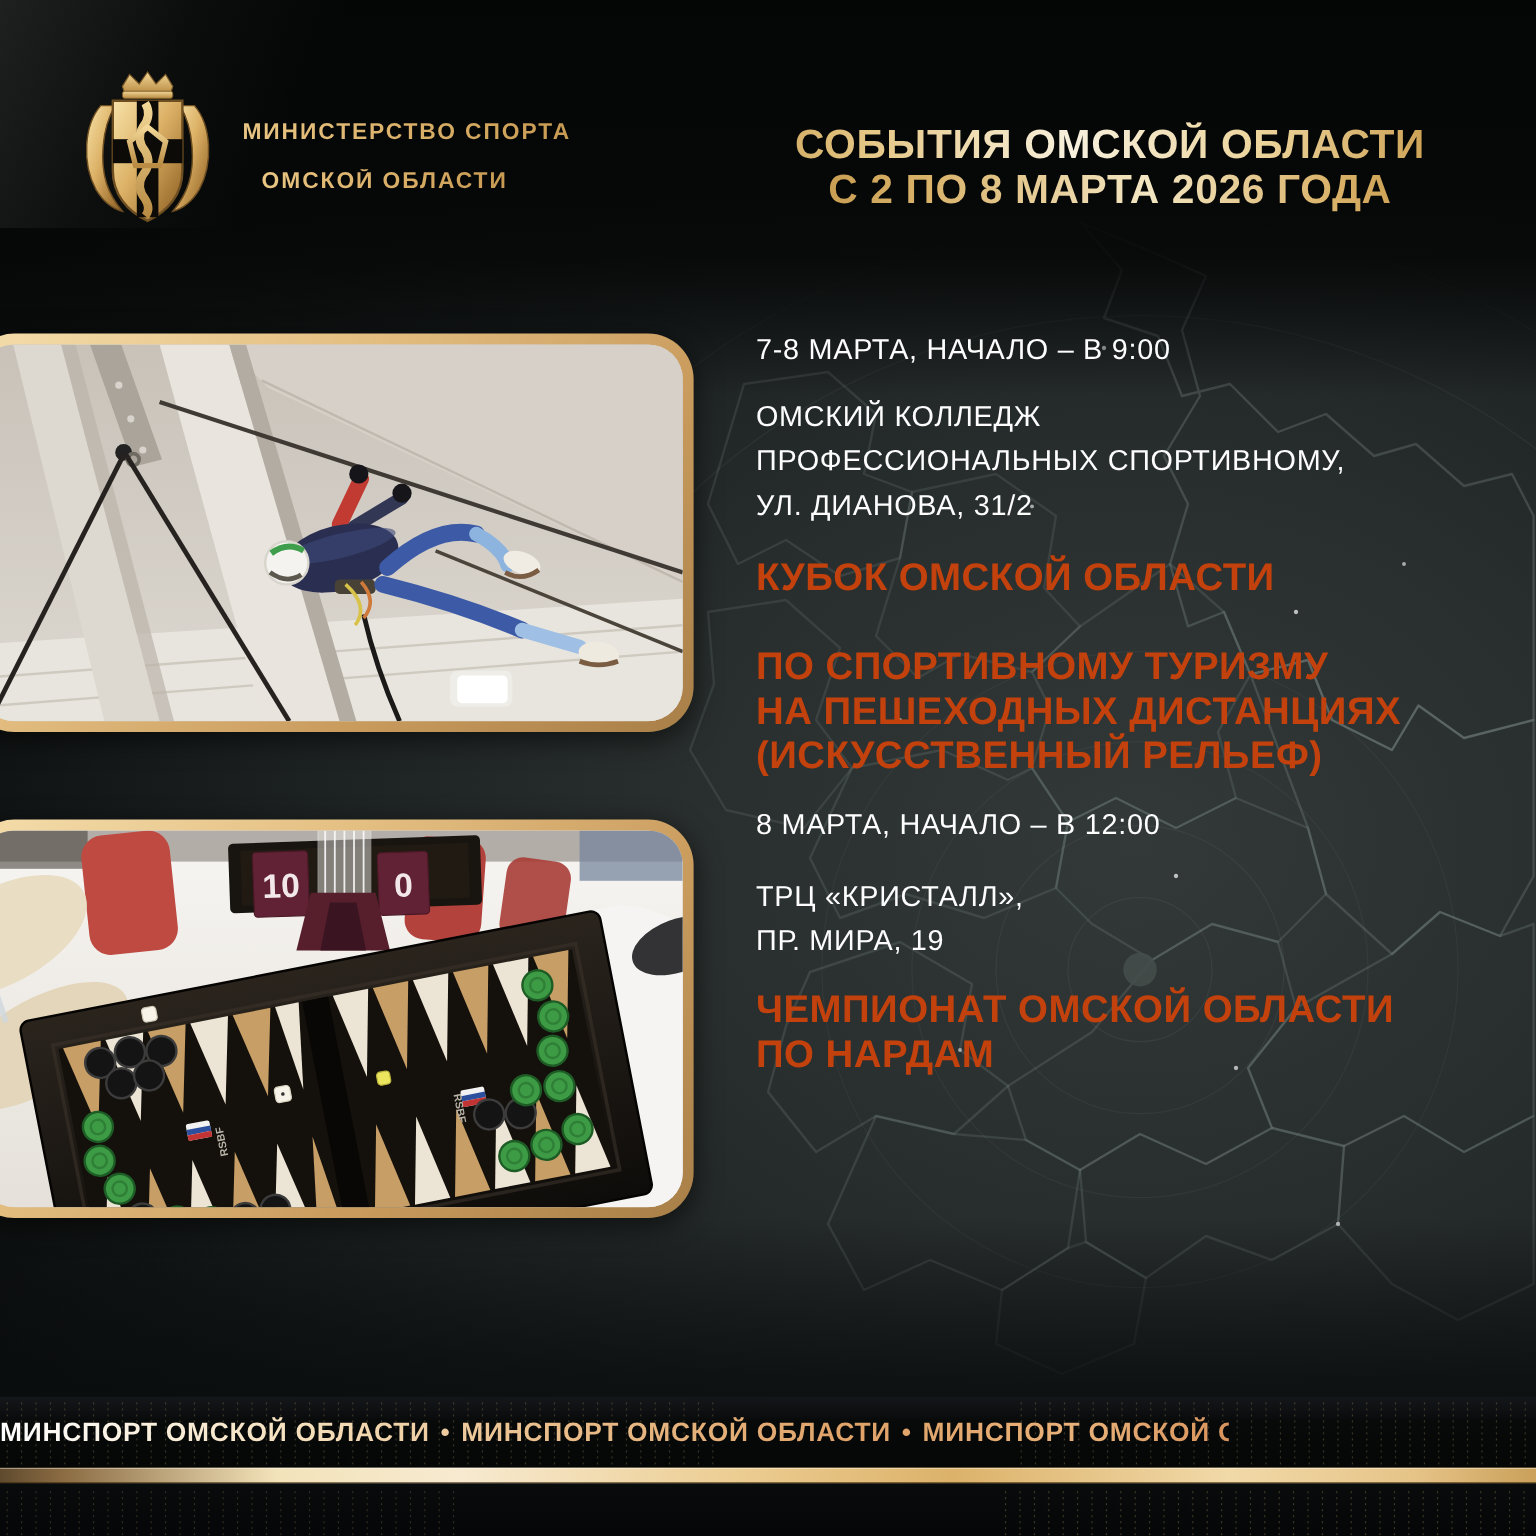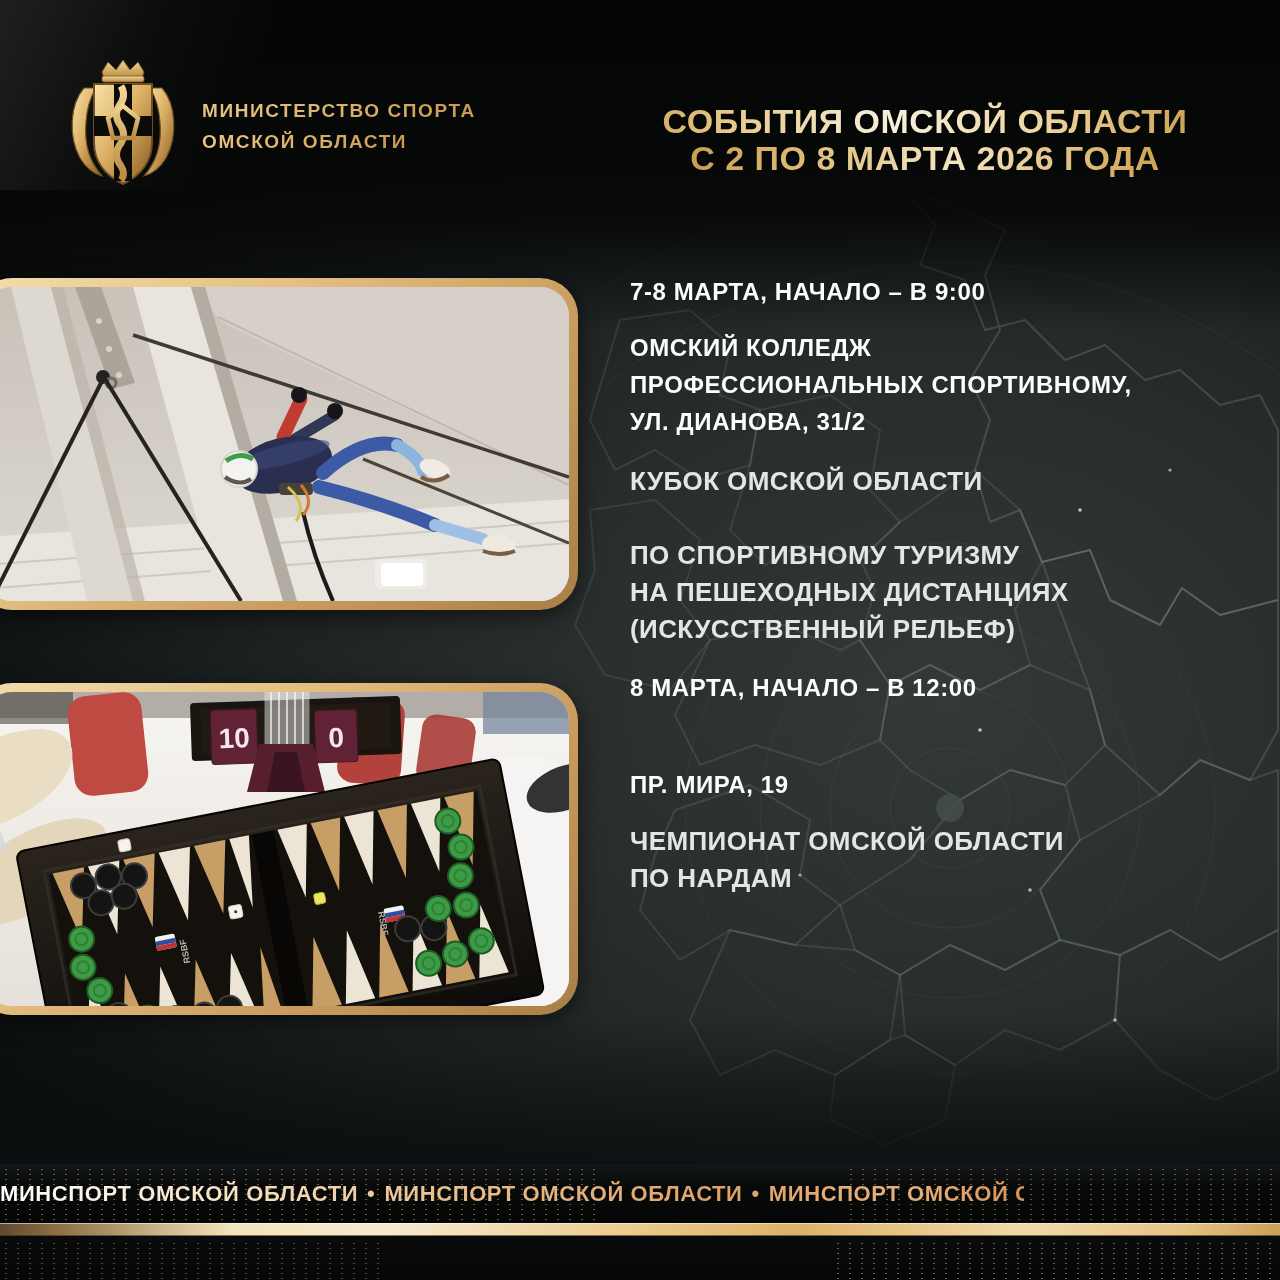--- a/index.html
+++ b/index.html
@@ -14,41 +14,41 @@
     background:linear-gradient(0deg,#050607 0%,#0a0d0d 55px,rgba(10,13,13,.75) 135px,rgba(10,13,13,0) 265px);}
   .corner-sheen{position:absolute;left:0;top:0;width:460px;height:190px;
     background:linear-gradient(118deg,rgba(82,86,86,.34) 0%,rgba(48,51,51,.16) 30%,rgba(0,0,0,0) 52%);}
   svg.map{position:absolute;left:560px;top:170px;width:720px;height:1000px;}
   
   .logo{position:absolute;left:64px;top:58px;width:118px;height:134px;}
   .ministry-line{position:absolute;left:202px;white-space:nowrap;font-weight:700;
     font-size:19px;letter-spacing:1.6px;
     background:linear-gradient(90deg,#e9c684 0%,#d9ae67 55%,#c79a52 100%);
     -webkit-background-clip:text;background-clip:text;color:transparent;}
-  .m1{top:100px;} .m2{top:131px;}
+  .m1{top:100px;} .m2{top:141px;margin-left:16px;}
   .title-line{position:absolute;left:615px;width:620px;text-align:center;white-space:nowrap;
     font-weight:700;font-size:34px;letter-spacing:.5px;
     -webkit-background-clip:text;background-clip:text;color:transparent;}
   .title1{top:102px;background:linear-gradient(90deg,#c9a055 0%,#e6c887 18%,#f7f0dd 45%,#ecd49c 70%,#c3923f 100%);
     -webkit-background-clip:text;background-clip:text;}
   .title2{top:139px;background:linear-gradient(90deg,#b98c3f 0%,#d9b269 25%,#f3e6c2 55%,#d9b269 80%,#bd8c3c 100%);
     -webkit-background-clip:text;background-clip:text;}
   
   .photo-frame{position:absolute;left:-26px;width:604px;height:332px;border-radius:38px;
     padding:9px;box-sizing:border-box;
     background:linear-gradient(135deg,#f4ddab 0%,#e4bf82 35%,#c89a5c 70%,#a87f48 100%);
     box-shadow:0 6px 22px rgba(0,0,0,.55);}
   .pf1{top:278px;} .pf2{top:683px;}
   .photo{width:100%;height:100%;border-radius:29px;overflow:hidden;position:relative;background:#d8d3cb;}
   .photo svg{display:block;width:100%;height:100%;}
   
   .t-light{position:absolute;left:630px;white-space:nowrap;color:#fdfdfd;
-    font-size:24px;font-weight:700;letter-spacing:.6px;line-height:30px;}
-  .t-bold{position:absolute;left:630px;white-space:nowrap;color:#e5e5e5;
-    font-size:26px;font-weight:700;letter-spacing:.4px;line-height:32px;}
+    font-size:24px;font-weight:400;letter-spacing:.6px;line-height:30px;}
+  .t-bold{position:absolute;left:630px;white-space:nowrap;color:#c2410c;
+    font-size:32px;font-weight:700;letter-spacing:.4px;line-height:32px;}
   
   .ticker-strip{position:absolute;left:0;top:1164px;width:1280px;height:59px;
     background:linear-gradient(180deg,#14171a 0%,#080a0a 35%,#050707 100%);}
   .gold-bar{position:absolute;left:0;top:1223px;width:1280px;height:13px;
     background:linear-gradient(90deg,#5f4a2e 0%,#8a6b42 4%,#f3e3ba 18%,#f7ead0 30%,#eccd92 48%,#dcb26a 62%,#f1d9a8 80%,#e6c488 92%,#caa05a 100%);
     box-shadow:inset 0 1px 0 rgba(255,255,255,.55), inset 0 -1px 0 rgba(60,40,10,.6);}
   .ticker{position:absolute;left:0;top:1181px;width:1024px;text-align:center;white-space:nowrap;
     font-weight:700;font-size:22px;letter-spacing:.6px;
     background:linear-gradient(90deg,#ffffff 0%,#f6e3c2 22%,#e9bd8a 45%,#dfa268 70%,#e8b179 88%,#d8945c 100%);
     -webkit-background-clip:text;background-clip:text;color:transparent;}
@@ -359,20 +359,21 @@
   <div class="t-light" style="top:277px">7-8 МАРТА, НАЧАЛО – В 9:00</div>
   <div class="t-light" style="top:333px">ОМСКИЙ КОЛЛЕДЖ</div>
   <div class="t-light" style="top:370px">ПРОФЕССИОНАЛЬНЫХ СПОРТИВНОМУ,</div>
   <div class="t-light" style="top:407px">УЛ. ДИАНОВА, 31/2</div>
   <div class="t-bold" style="top:465px">КУБОК ОМСКОЙ ОБЛАСТИ</div>
   <div class="t-bold" style="top:539px">ПО СПОРТИВНОМУ ТУРИЗМУ</div>
   <div class="t-bold" style="top:576px">НА ПЕШЕХОДНЫХ ДИСТАНЦИЯХ</div>
   <div class="t-bold" style="top:613px">(ИСКУССТВЕННЫЙ РЕЛЬЕФ)</div>
 
   <div class="t-light" style="top:673px">8 МАРТА, НАЧАЛО – В 12:00</div>
+  <div class="t-light" style="top:733px">ТРЦ «КРИСТАЛЛ»,</div>
   <div class="t-light" style="top:770px">ПР. МИРА, 19</div>
   <div class="t-bold" style="top:825px">ЧЕМПИОНАТ ОМСКОЙ ОБЛАСТИ</div>
   <div class="t-bold" style="top:862px">ПО НАРДАМ</div>
 
   <div class="ticker-strip"></div>
   <div class="dots d1"></div>
   <div class="dots d2"></div>
   <div class="dots d3"></div>
   <div class="dots d4"></div>
   <div class="ticker">

